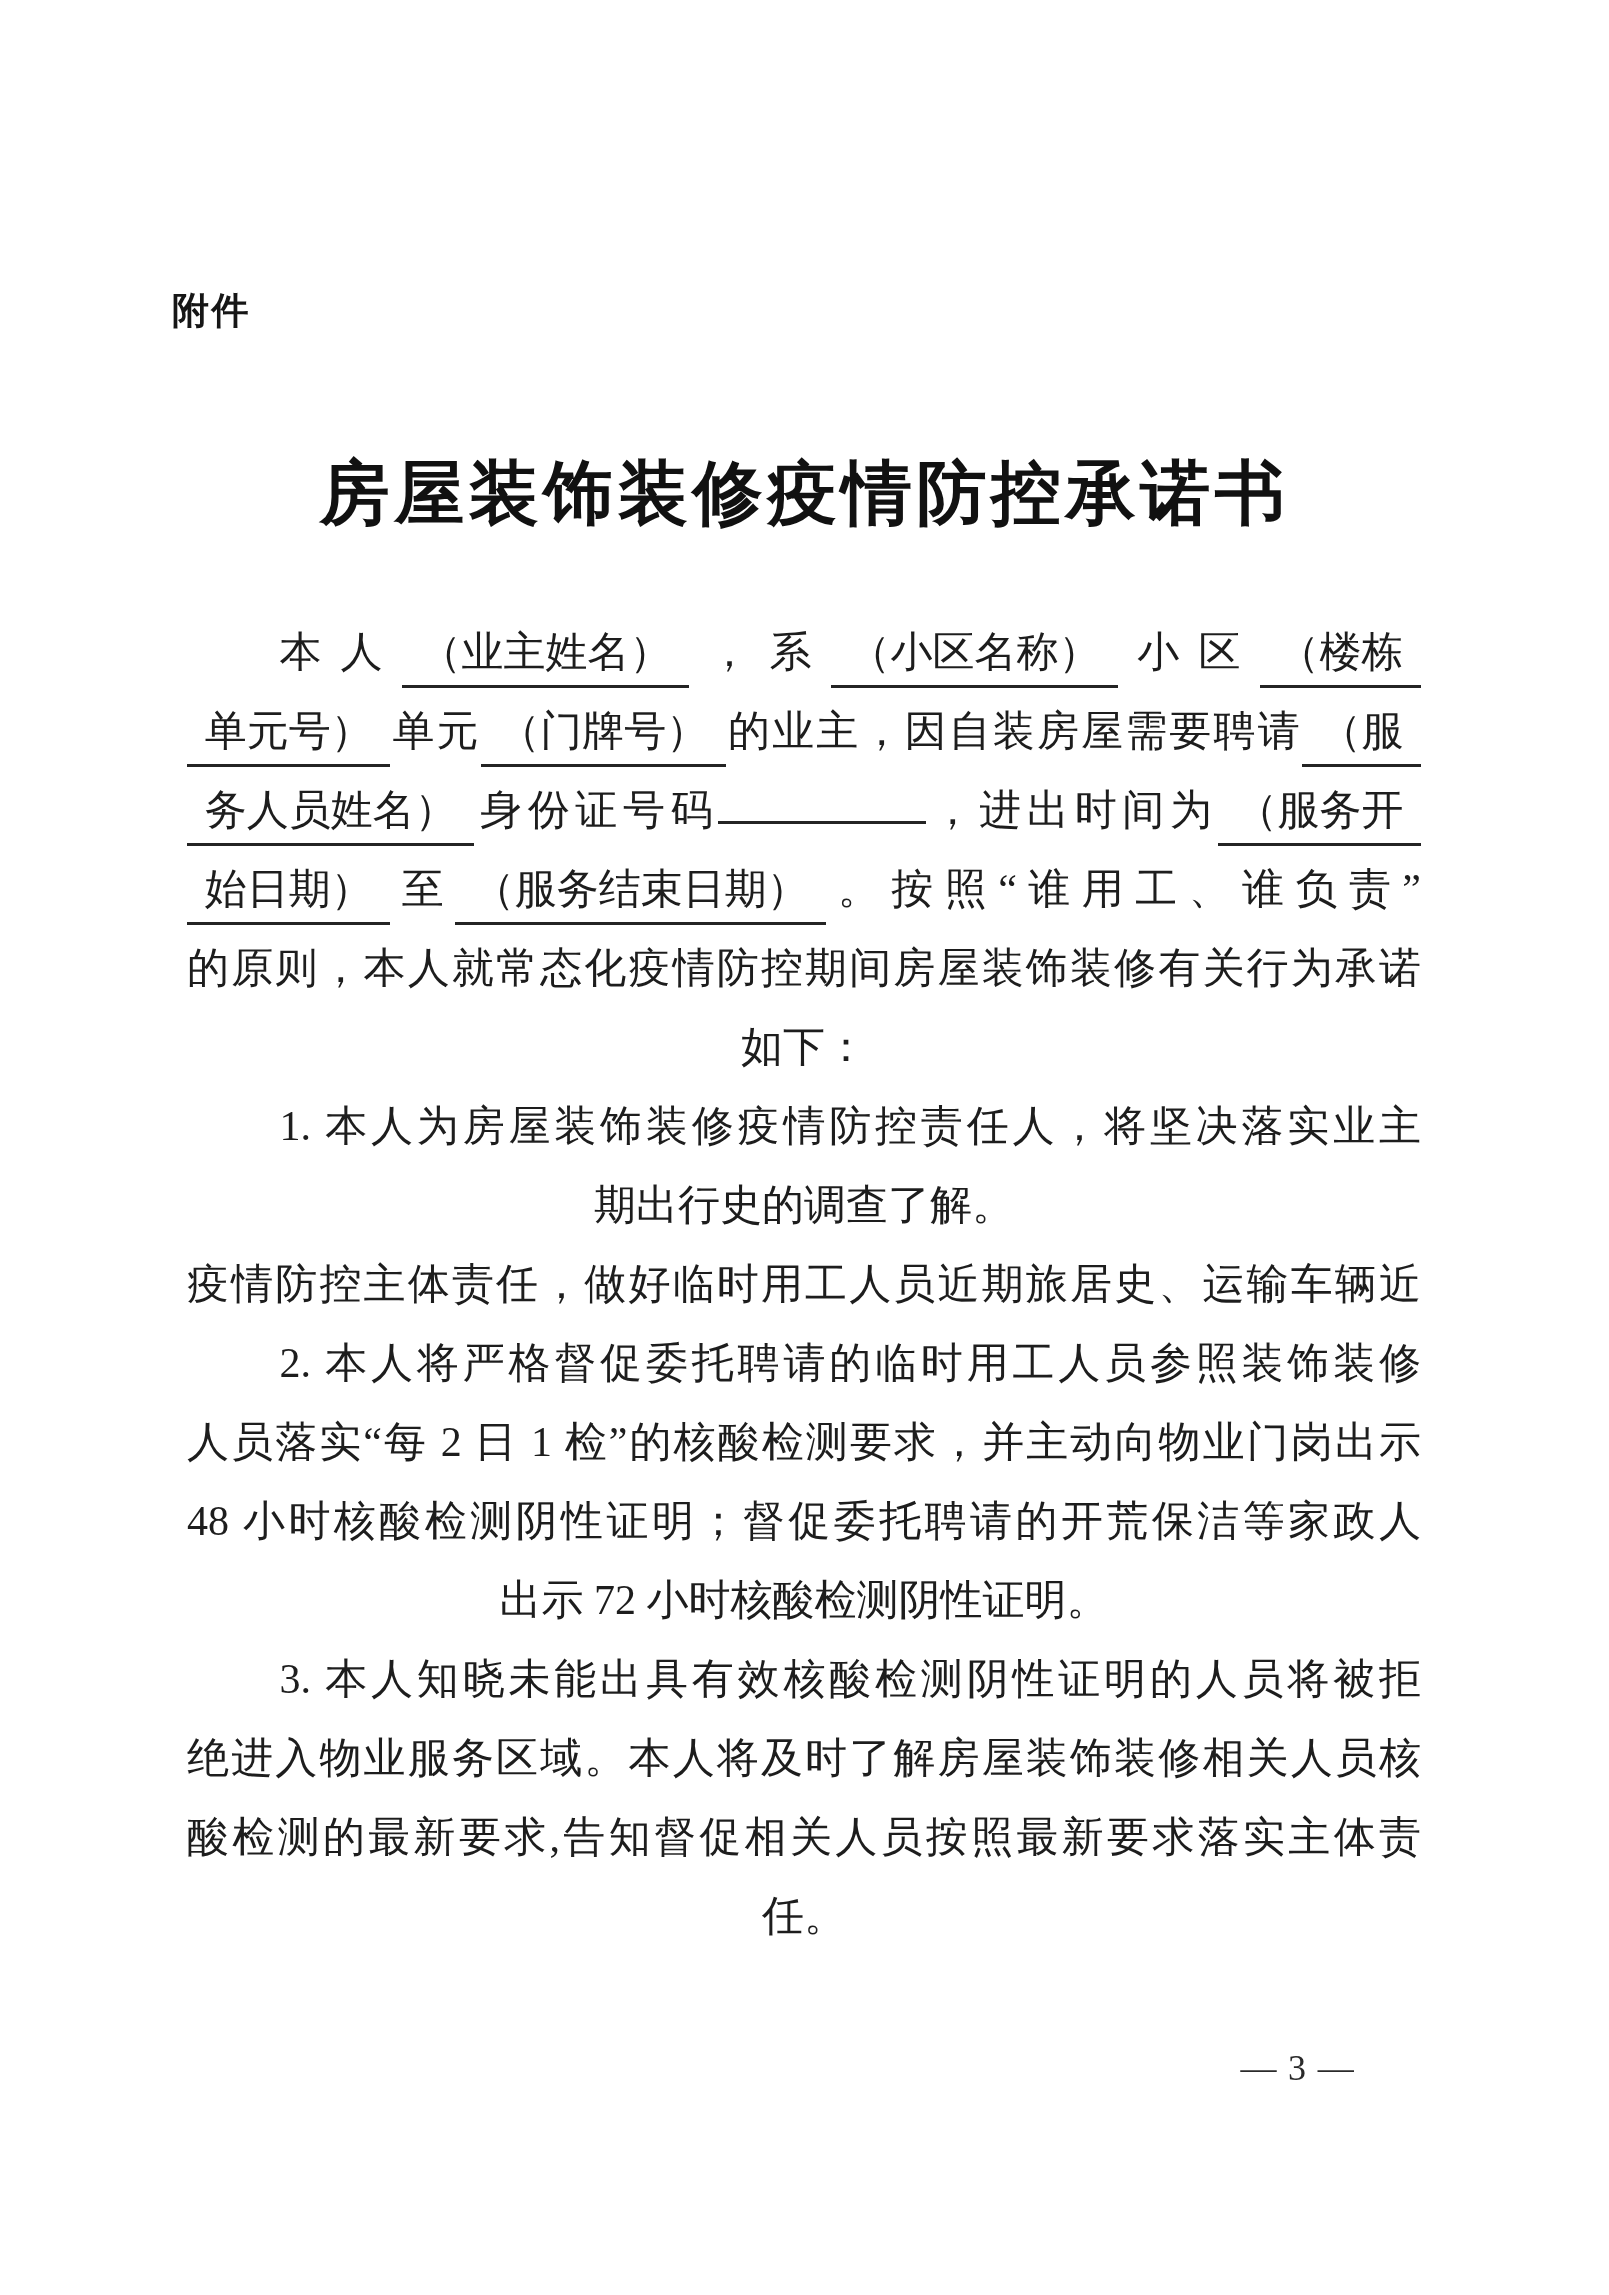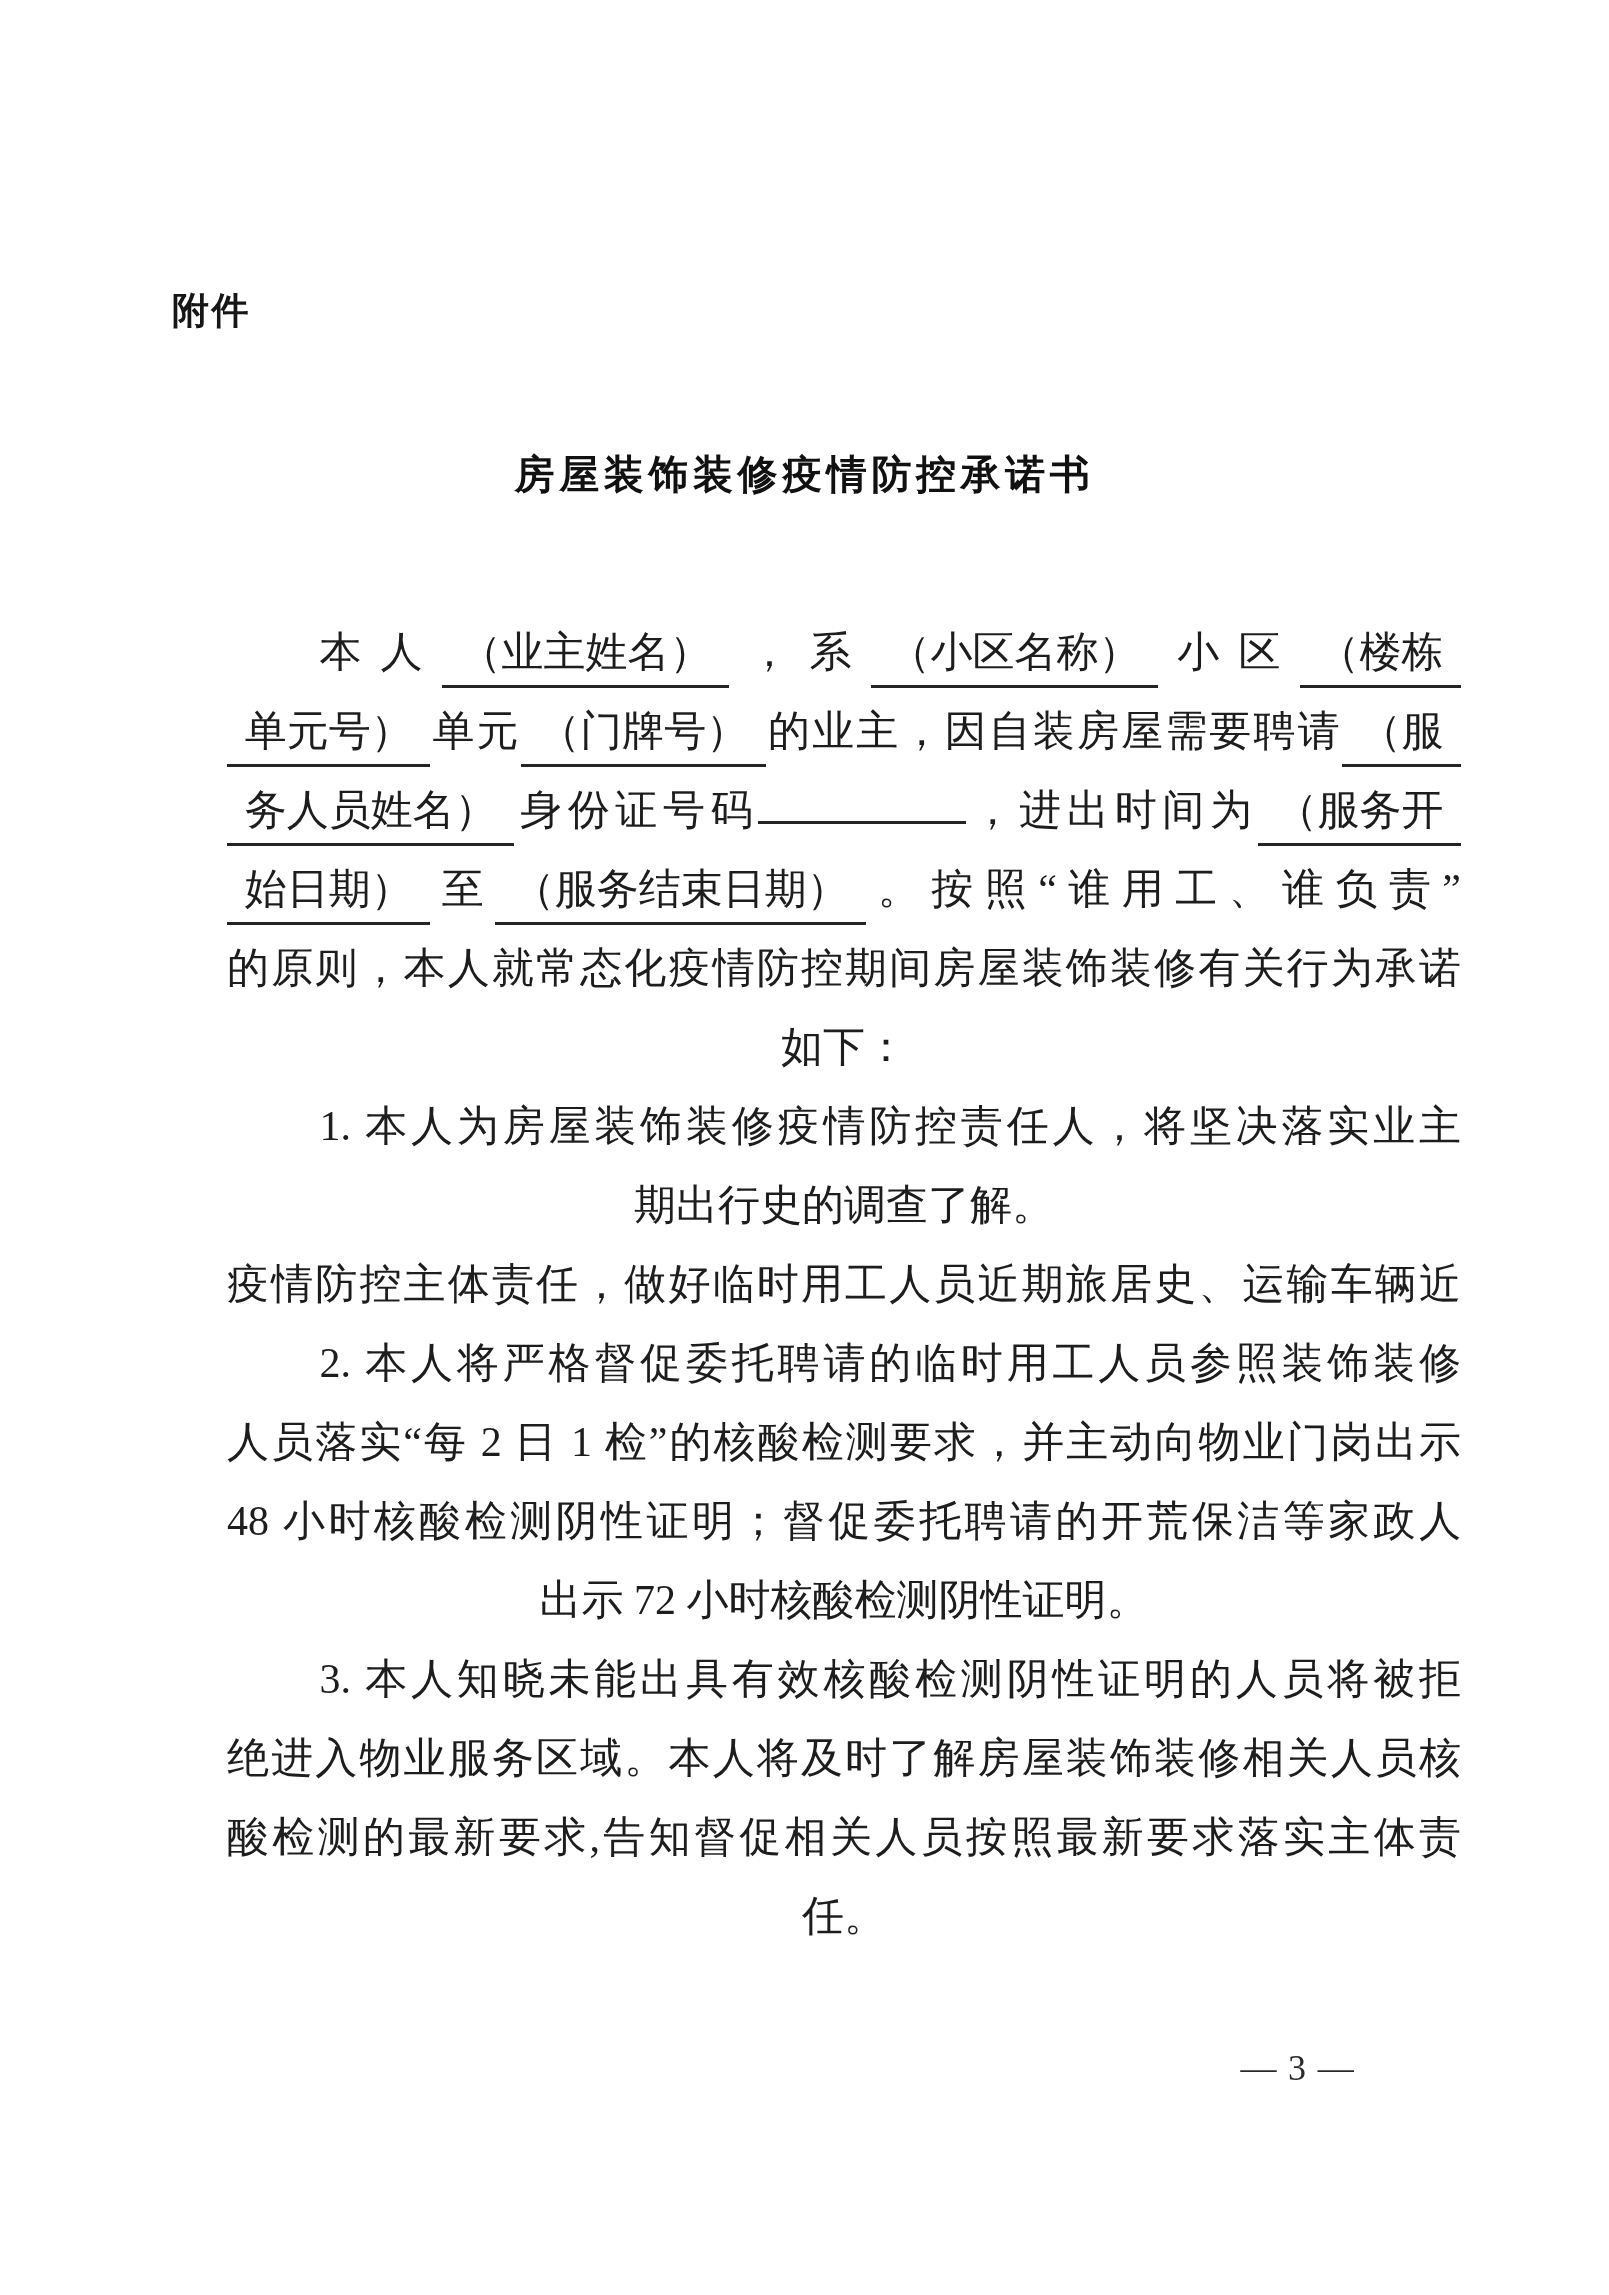--- a/index.html
+++ b/index.html
@@ -26,33 +26,32 @@
     letter-spacing: 2.6px;
     color: #161616;
   }
   .doc-title {
     position: absolute;
     left: 0;
     top: 447px;
     width: 100%;
     text-align: center;
     font-weight: 700;
-    font-size: 40px;
+    font-size: 70px;
     letter-spacing: 4.6px;
     color: #111111;
     font-family: "Liberation Serif", "DejaVu Serif", serif;
   }
   .doc-body {
     position: absolute;
     left: 187px;
     top: 613px;
     width: 1234px;
     font-size: 42px;
     color: #1d1d1d;
-    margin-left: 40px;
   }
   .paragraph { margin: 0; padding: 0; }
   .line {
     height: 79px;
     line-height: 79px;
     white-space: nowrap;
     text-align: center;
   }
   .line.fill {
     white-space: normal;

